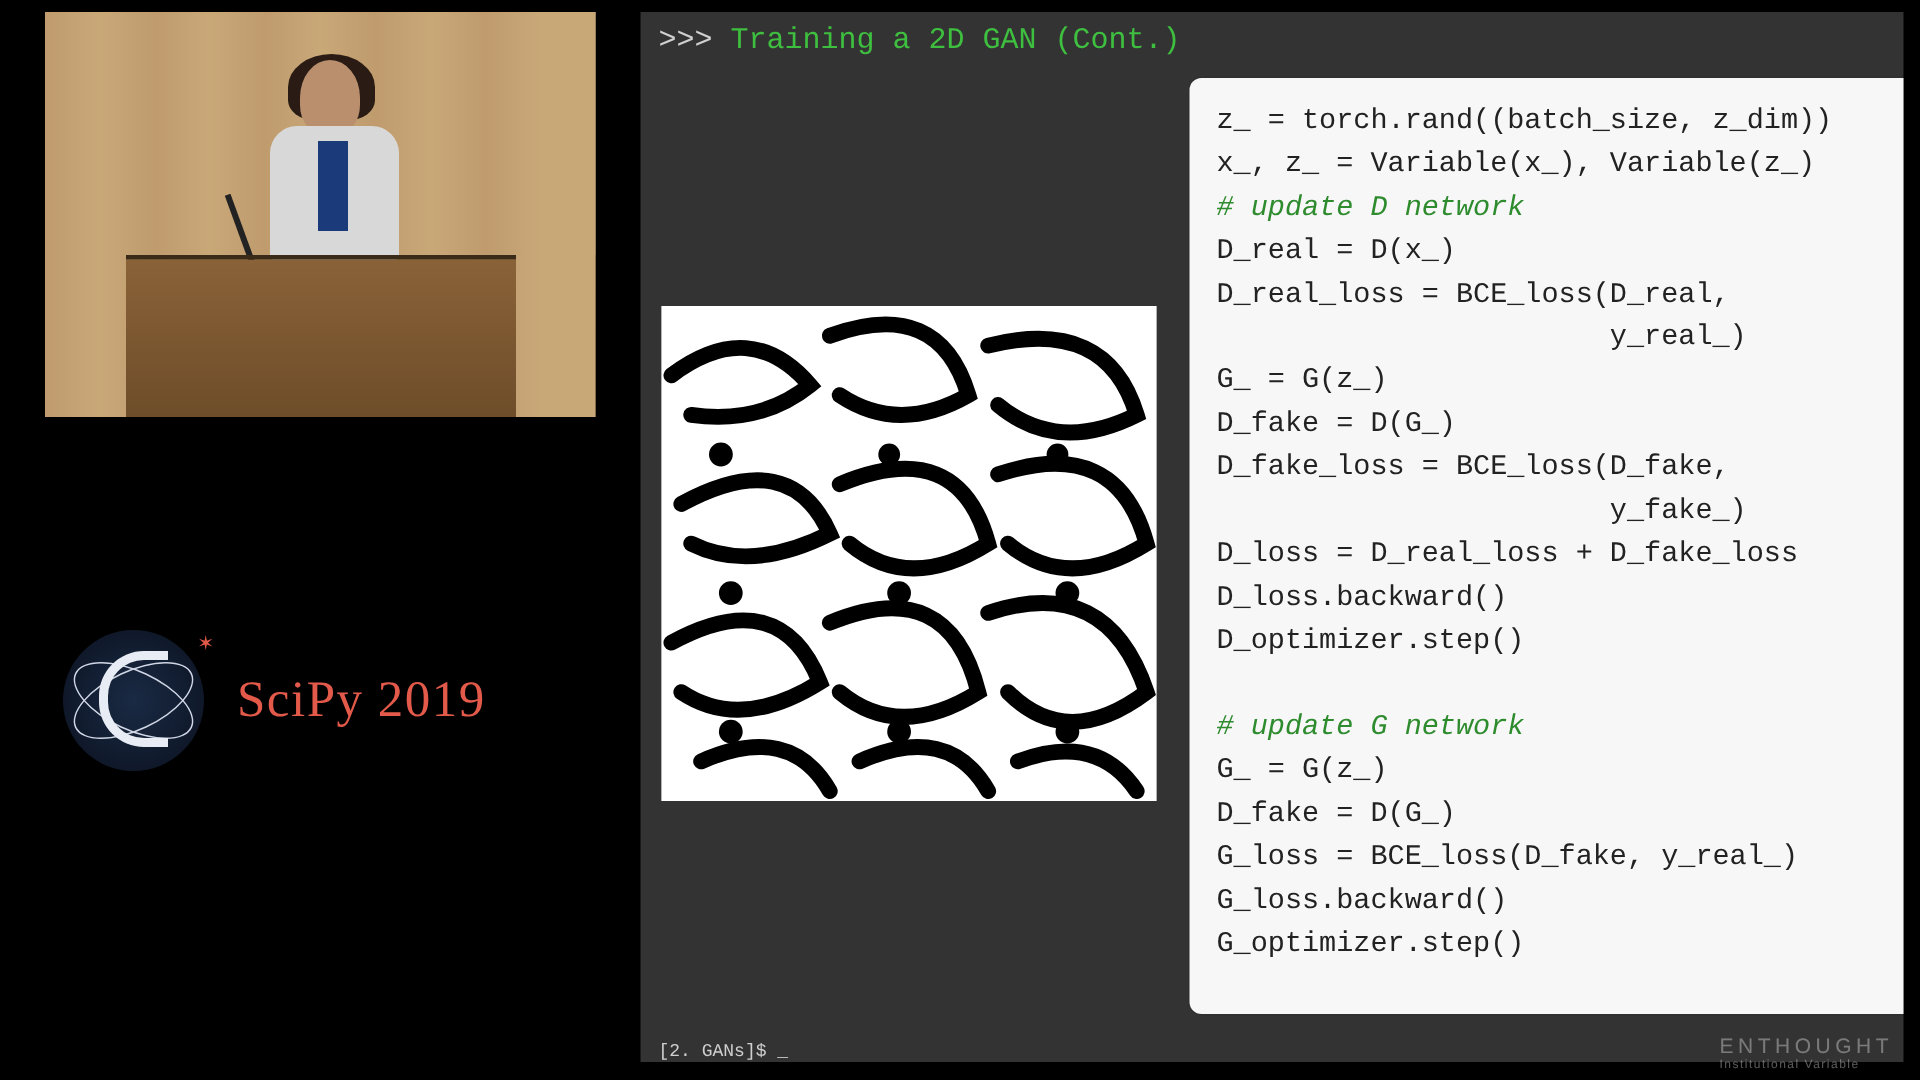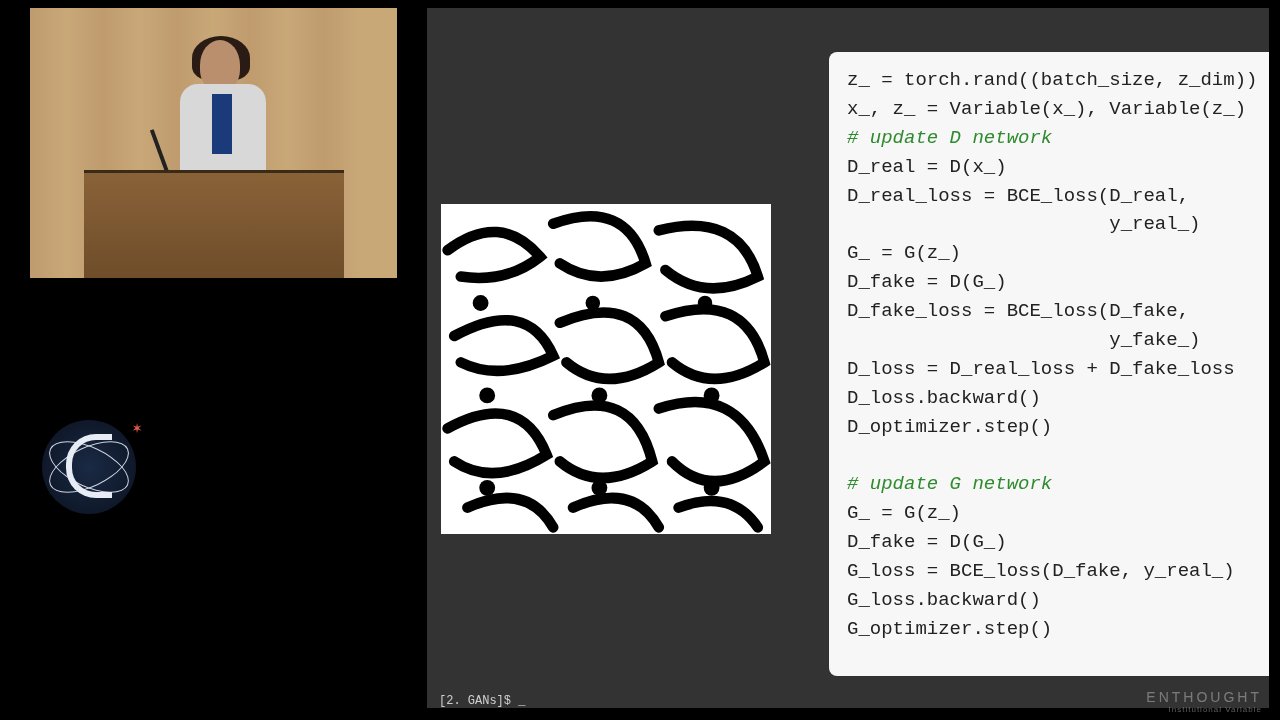--- a/index.html
+++ b/index.html
@@ -110,21 +110,21 @@
   .image-panel {
     position: absolute;
     left: 14px; top: 196px;
     width: 330px; height: 330px;
     background: #fff;
   }
   .image-panel svg { width: 100%; height: 100%; display: block; }
   .code-panel {
     position: absolute;
     right: 0px; top: 44px;
-    width: 440px;
+    width: 476px;
     height: 624px;
     background: #f7f7f7;
     color: #222;
     border-radius: 8px 0 0 8px;
     padding: 14px 12px 14px 18px;
     font-size: 19px;
     line-height: 1.52;
     white-space: pre;
     box-shadow: 0 0 0 1px rgba(0,0,0,0.05);
     overflow: hidden;
@@ -133,21 +133,20 @@
   .footer-prompt {
     position: absolute;
     left: 12px; bottom: 0;
     font-size: 12px; color: #cfcfcf;
   }
   .sponsor {
     position: absolute;
     right: 18px; bottom: 6px;
     color: rgba(255,255,255,0.35);
     font-family: Arial, sans-serif;
-    text-align: right;
   }
   .sponsor .brand { font-size: 14px; letter-spacing: 3px; }
   .sponsor .sub { font-size: 8px; letter-spacing: 1px; }
 </style>
 </head>
 <body>
 
 <div class="video-inset">
   <div class="wood-panel"></div>
   <div class="speaker">
@@ -160,23 +159,29 @@
   <div class="podium"></div>
 </div>
 
 <div class="scipy-block">
   <div class="scipy-logo">
     <div class="orbit o1"></div>
     <div class="orbit o2"></div>
     <div class="snake"></div>
     <div class="scipy-badge">✶</div>
   </div>
+  <div class="scipy-text">SciPy 2019</div>
 </div>
 
 <div class="slide">
+  <div class="terminal-header">
+    <span class="prompt-sym">&gt;&gt;&gt;</span>
+    <span> </span>
+    <span class="term-green">Training a 2D GAN (Cont.)</span>
+  </div>
 
   <div class="image-panel">
     <svg viewBox="0 0 100 100" preserveAspectRatio="none">
       <rect width="100" height="100" fill="#fff"></rect>
       <g fill="none" stroke="#000" stroke-width="3.2" stroke-linecap="round">
         <path d="M2 14 Q 18 2 30 16 Q 20 24 6 22"></path>
         <path d="M34 6 Q 56 -2 62 18 Q 48 26 36 18"></path>
         <path d="M66 8 Q 90 2 96 22 Q 80 30 68 20"></path>
         <path d="M4 40 Q 26 28 34 46 Q 18 54 6 48"></path>
         <path d="M36 36 Q 60 26 66 48 Q 50 58 38 48"></path>

